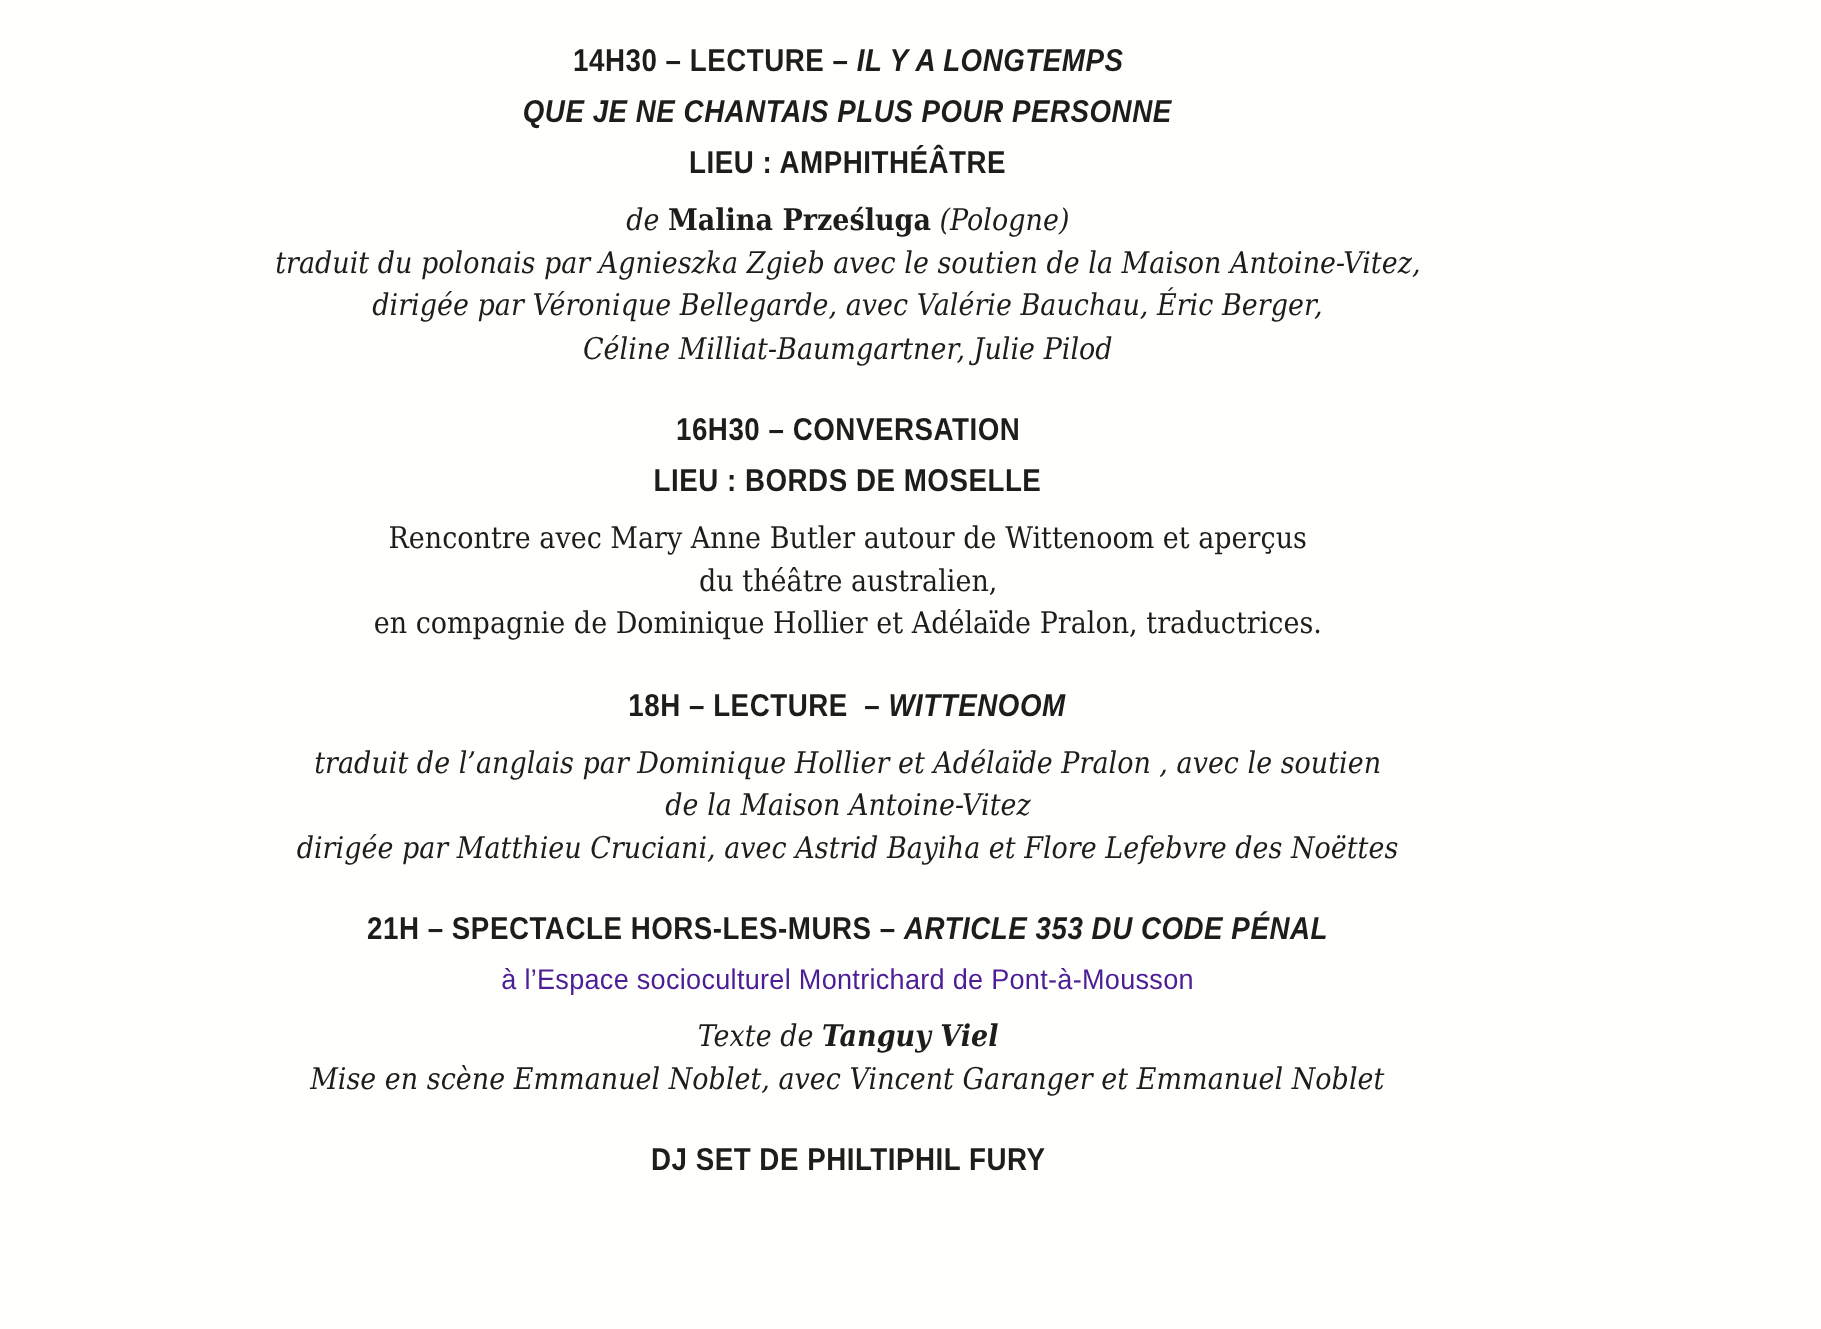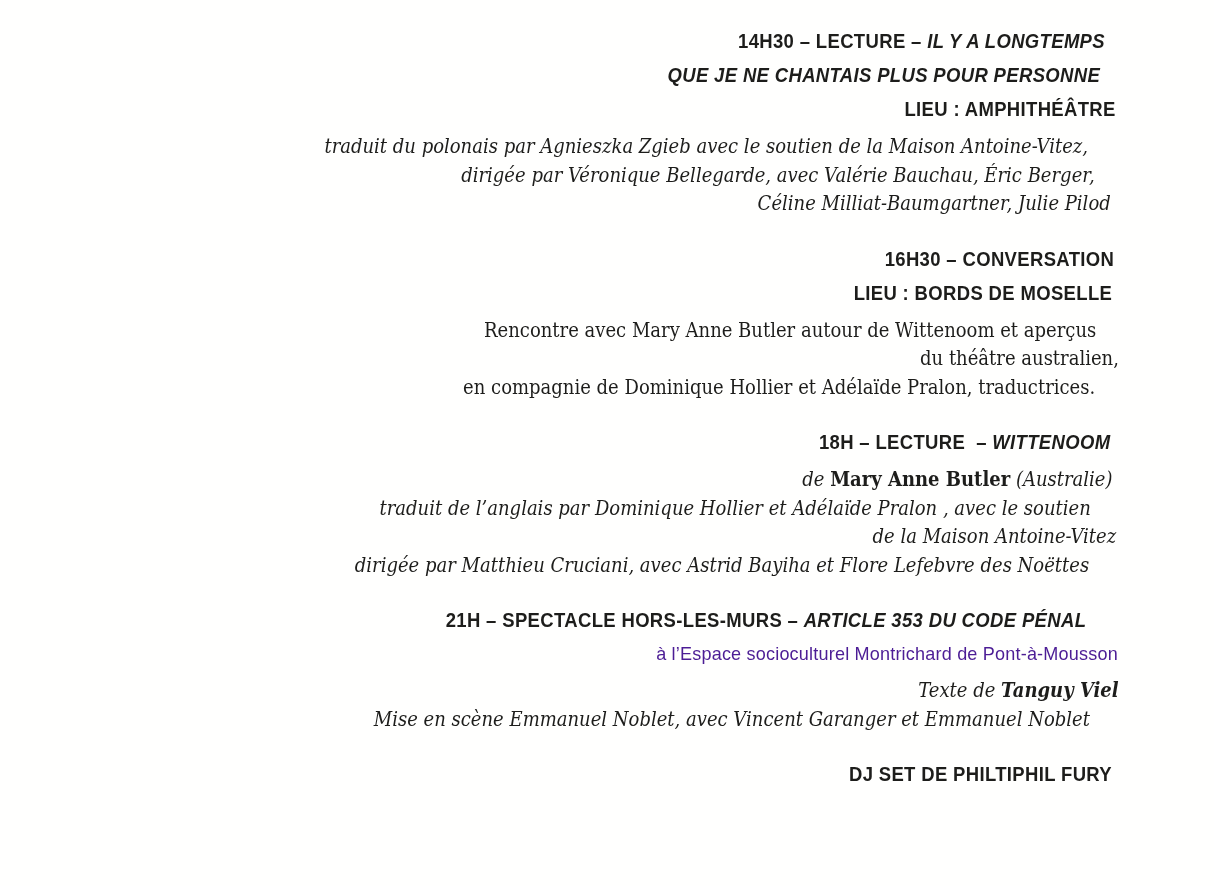--- a/index.html
+++ b/index.html
@@ -12,21 +12,21 @@
     overflow: hidden;
     font-family: "Liberation Sans", sans-serif;
   }
   .content {
     width: 1130px;
     padding-top: 24px;
   }
   .section { margin-top: 24px; }
   .section:first-child { margin-top: 0; }
   .line {
-    text-align: right;
+    text-align: center;
     color: #1d1d1b;
   }
   .squeeze {
     display: inline-block;
     white-space: pre;
     transform-origin: center;
   }
   
   .heading {
     font-family: "Liberation Sans", sans-serif;
@@ -65,34 +65,34 @@
 </style>
 </head>
 <body>
 
 <div class="page">
   <main class="content">
       <section class="section">
         <div class="line heading"><span class="squeeze"><span class="seg-bold">14H30 – LECTURE – </span><span class="seg-bold-italic">IL Y A LONGTEMPS</span></span></div>
         <div class="line heading"><span class="squeeze"><span class="seg-bold-italic">QUE JE NE CHANTAIS PLUS POUR PERSONNE</span></span></div>
         <div class="line heading"><span class="squeeze"><span class="seg-bold">LIEU : AMPHITHÉÂTRE</span></span></div>
+        <div class="line body-serif"><span class="squeeze"><span class="seg-italic">de </span><span class="seg-bold-serif">Malina Prześluga</span><span class="seg-italic"> (Pologne)</span></span></div>
         <div class="line body-serif"><span class="squeeze"><span class="seg-italic">traduit du polonais par Agnieszka Zgieb avec le soutien de la Maison Antoine-Vitez,</span></span></div>
         <div class="line body-serif"><span class="squeeze"><span class="seg-italic">dirigée par Véronique Bellegarde, avec Valérie Bauchau, Éric Berger,</span></span></div>
         <div class="line body-serif"><span class="squeeze"><span class="seg-italic">Céline Milliat-Baumgartner, Julie Pilod</span></span></div>
       </section>
       <section class="section">
         <div class="line heading"><span class="squeeze"><span class="seg-bold">16H30 – CONVERSATION</span></span></div>
         <div class="line heading"><span class="squeeze"><span class="seg-bold">LIEU : BORDS DE MOSELLE</span></span></div>
         <div class="line body-serif"><span class="squeeze"><span class="seg-regular">Rencontre avec Mary Anne Butler autour de Wittenoom et aperçus</span></span></div>
         <div class="line body-serif"><span class="squeeze"><span class="seg-regular">du théâtre australien,</span></span></div>
         <div class="line body-serif"><span class="squeeze"><span class="seg-regular">en compagnie de Dominique Hollier et Adélaïde Pralon, traductrices.</span></span></div>
       </section>
       <section class="section">
         <div class="line heading"><span class="squeeze"><span class="seg-bold">18H – LECTURE  – </span><span class="seg-bold-italic">WITTENOOM</span></span></div>
-        <div class="line body-serif"><span class="squeeze"><span class="seg-italic">de </span><span class="seg-bold-serif">Mary Anne Butler</span><span class="seg-italic"> (Australie)</span></span></div>
         <div class="line body-serif"><span class="squeeze"><span class="seg-italic">traduit de l’anglais par Dominique Hollier et Adélaïde Pralon , avec le soutien</span></span></div>
         <div class="line body-serif"><span class="squeeze"><span class="seg-italic">de la Maison Antoine-Vitez</span></span></div>
         <div class="line body-serif"><span class="squeeze"><span class="seg-italic">dirigée par Matthieu Cruciani, avec Astrid Bayiha et Flore Lefebvre des Noëttes</span></span></div>
       </section>
       <section class="section">
         <div class="line heading"><span class="squeeze"><span class="seg-bold">21H – SPECTACLE HORS-LES-MURS – </span><span class="seg-bold-italic">ARTICLE 353 DU CODE PÉNAL</span></span></div>
         <div class="line body-sans"><span class="squeeze"><span class="seg-sans-regular">à l’Espace socioculturel Montrichard de Pont-à-Mousson</span></span></div>
         <div class="line body-serif"><span class="squeeze"><span class="seg-italic">Texte de </span><span class="seg-bold-italic-serif">Tanguy Viel</span></span></div>
         <div class="line body-serif"><span class="squeeze"><span class="seg-italic">Mise en scène Emmanuel Noblet, avec Vincent Garanger et Emmanuel Noblet</span></span></div>
       </section>

